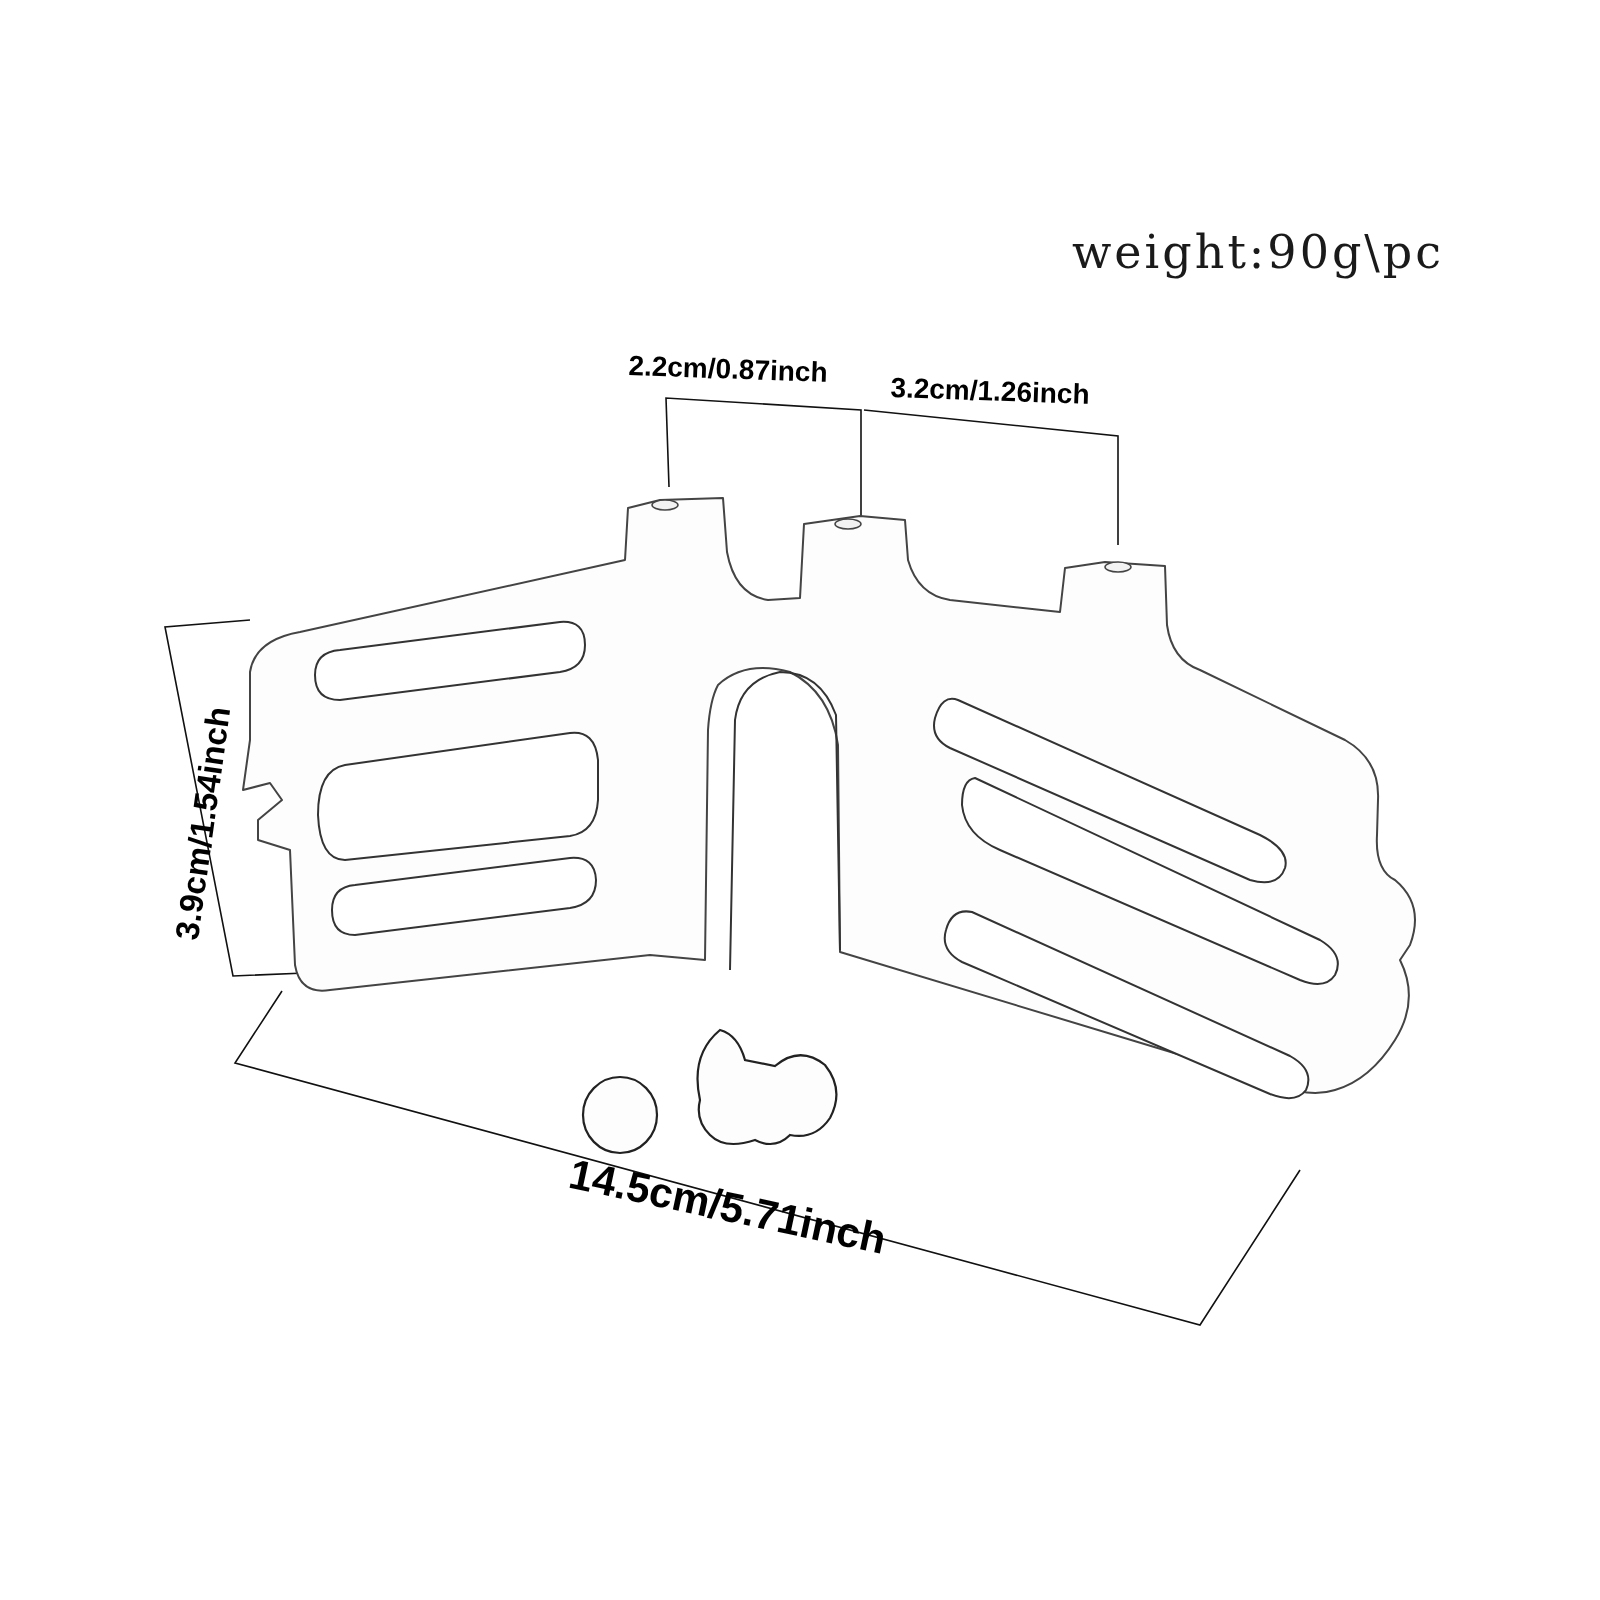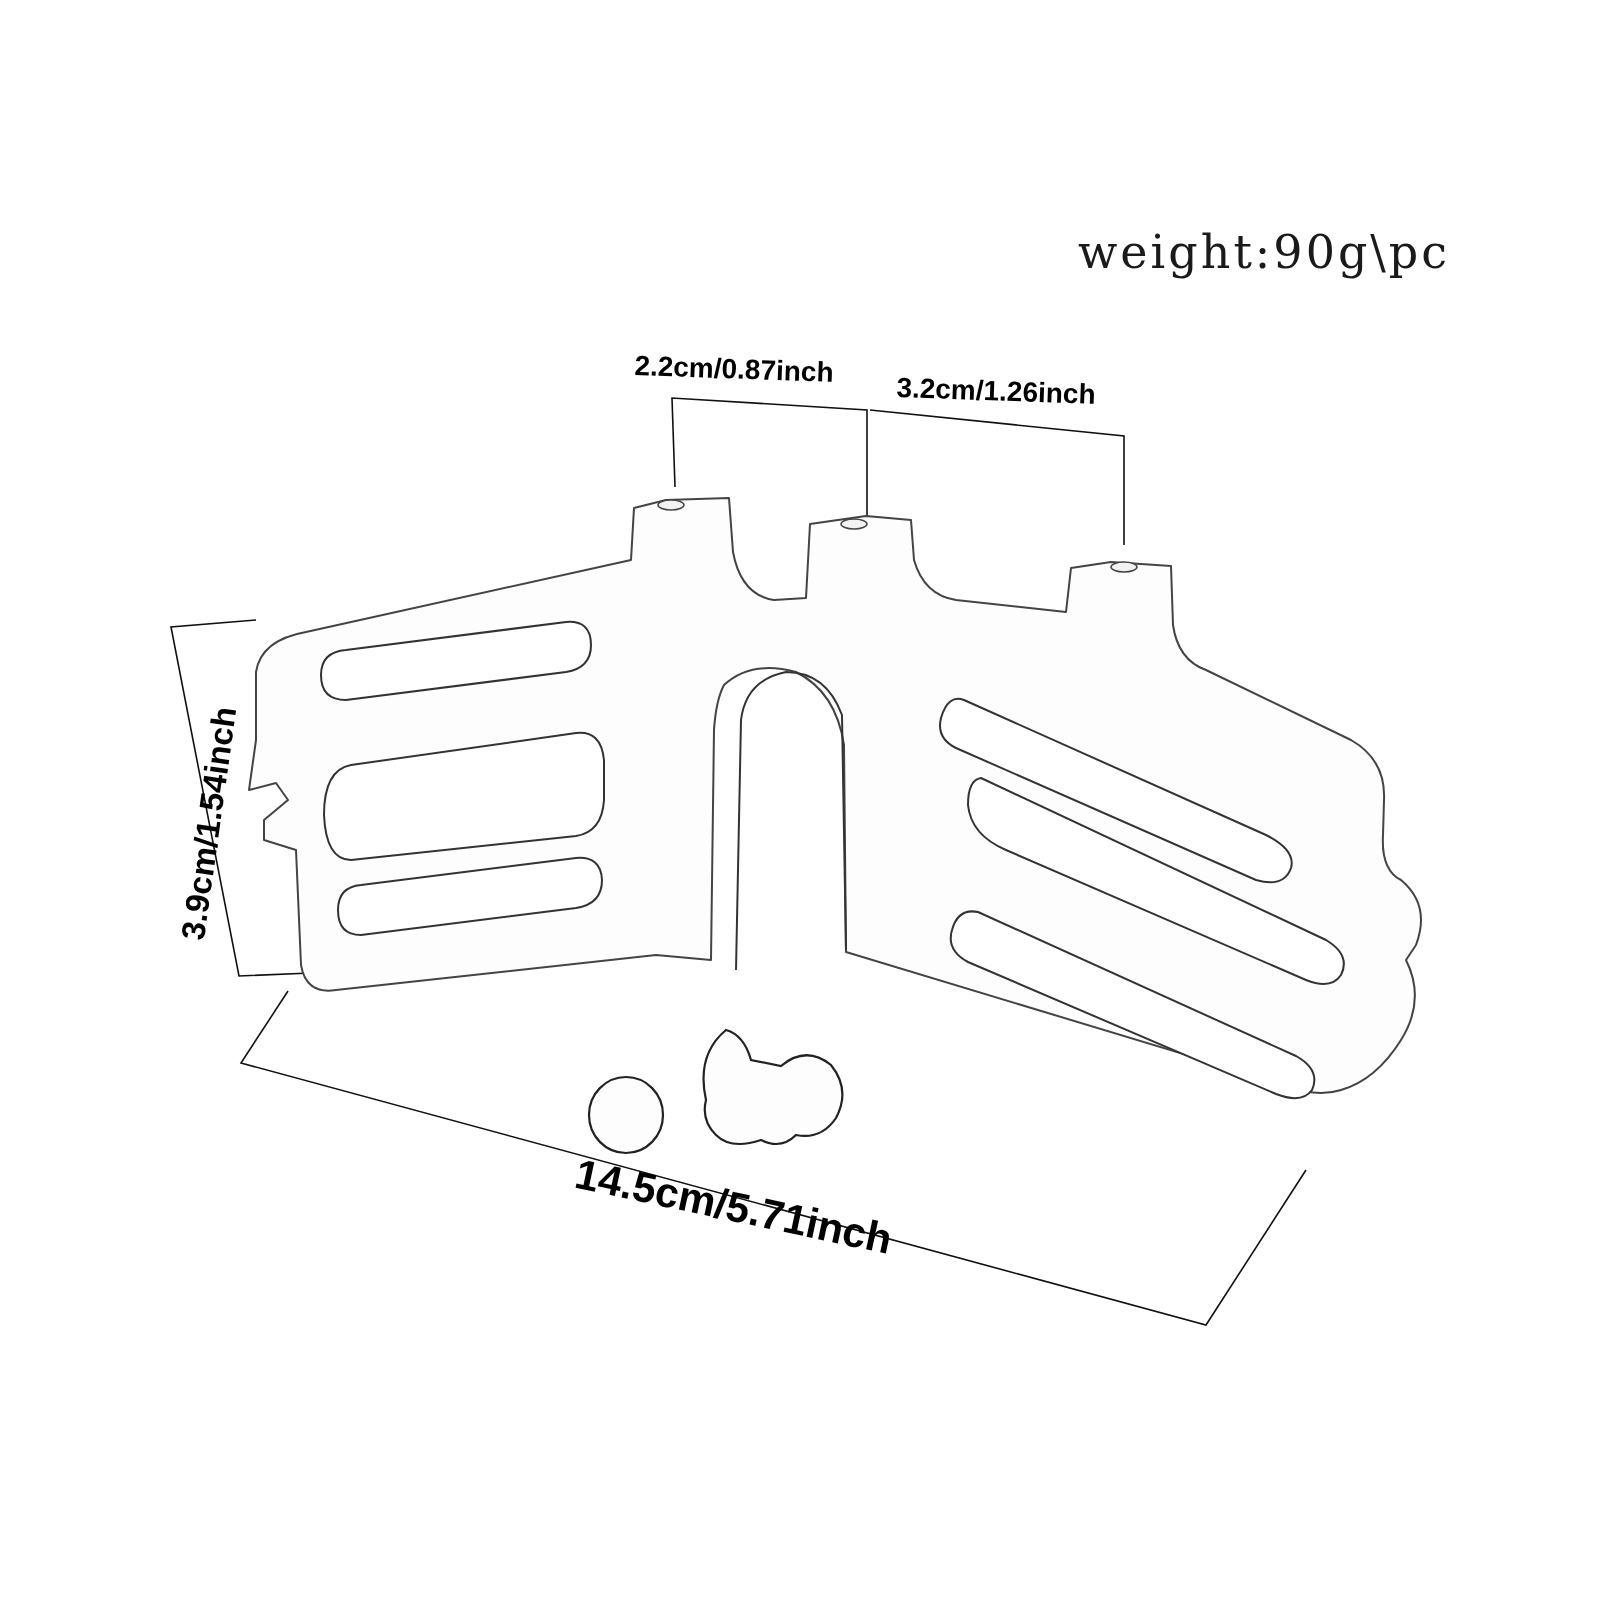--- a/index.html
+++ b/index.html
@@ -1,17 +1,17 @@
 <!DOCTYPE html>
 <html><head>
   <meta charset="utf-8">
   <style>
     html, body { margin: 0; padding: 0; background: #ffffff; }
     body { width: 1600px; height: 1600px; position: relative; overflow: hidden; }
-    .canvas { position: absolute; left: 0; top: 0; width: 1348px; height: 1600px; margin-left: 6px; }
+    .canvas { position: absolute; left: 0; top: 0; width: 1348px; height: 1600px; }
     .weight-label {
       position: absolute; left: 1072px; top: 225px;
       font-family: "DejaVu Serif", "Liberation Serif", serif;
       font-size: 46px; color: #1a1a1a; letter-spacing: 3px; white-space: nowrap;
     }
     .dim-label {
       position: absolute; white-space: nowrap;
       font-family: "Liberation Sans", "DejaVu Sans", sans-serif;
       font-weight: bold; color: #000; transform-origin: left top;
     }

